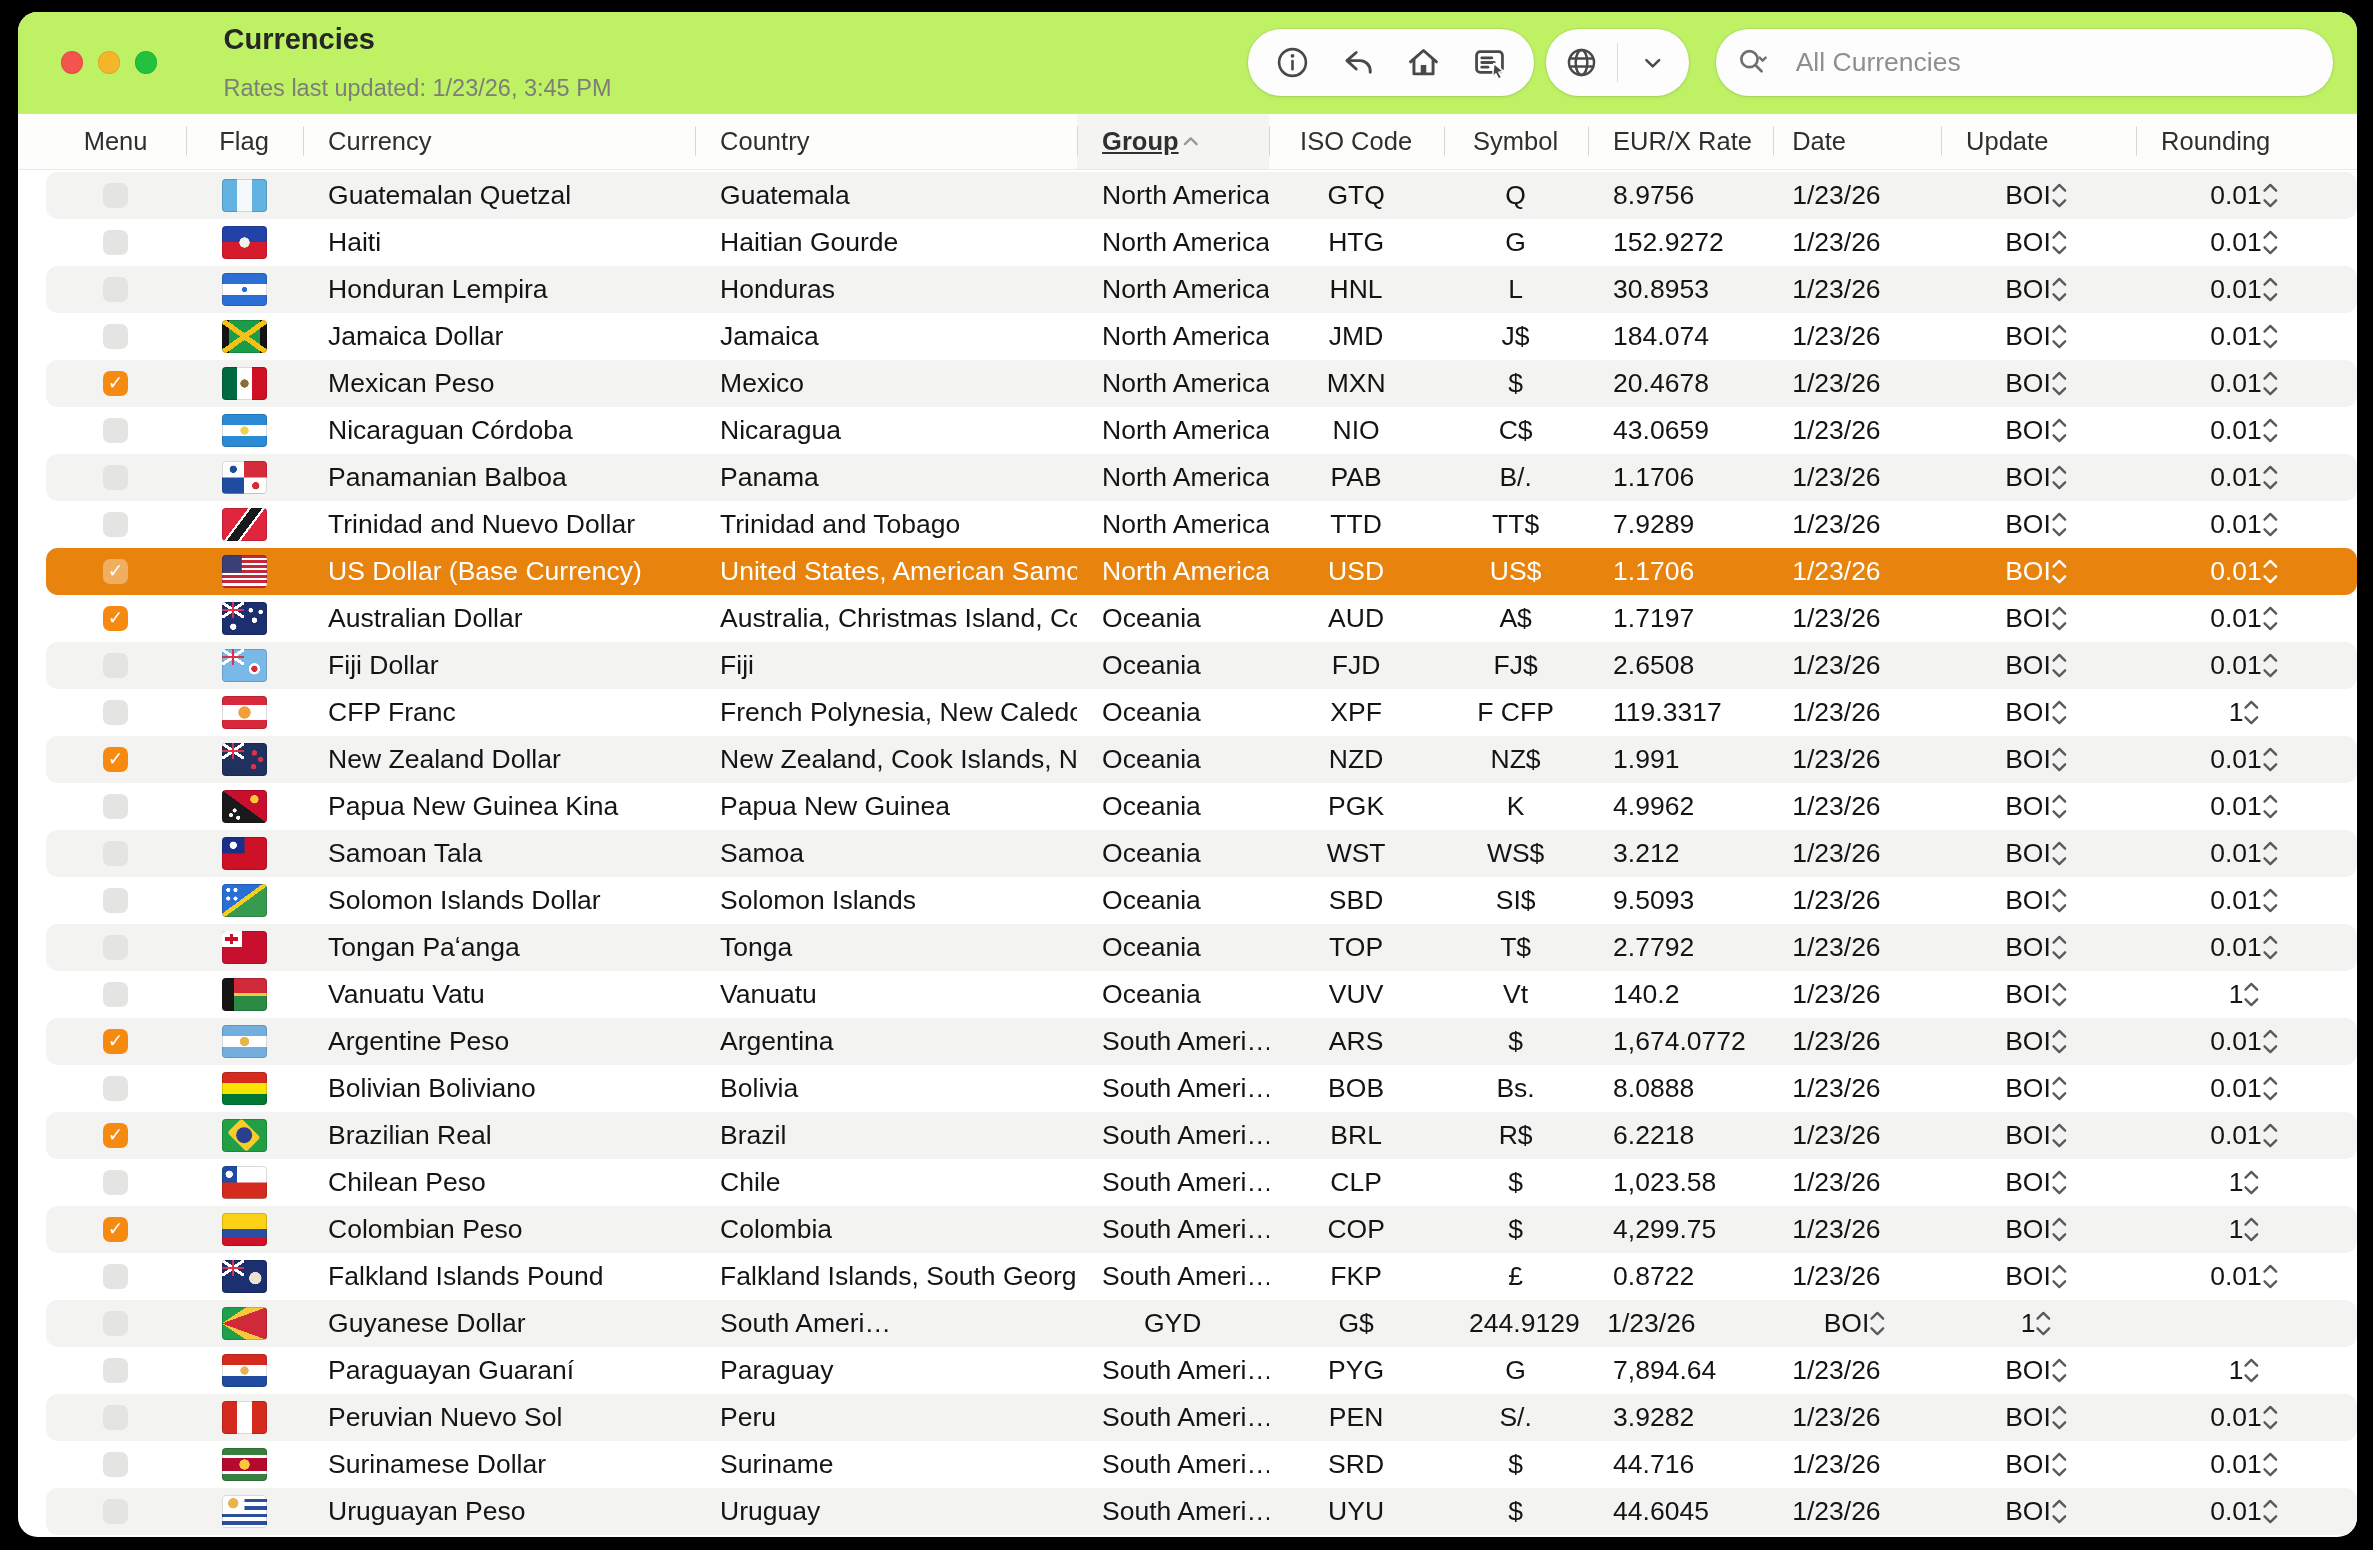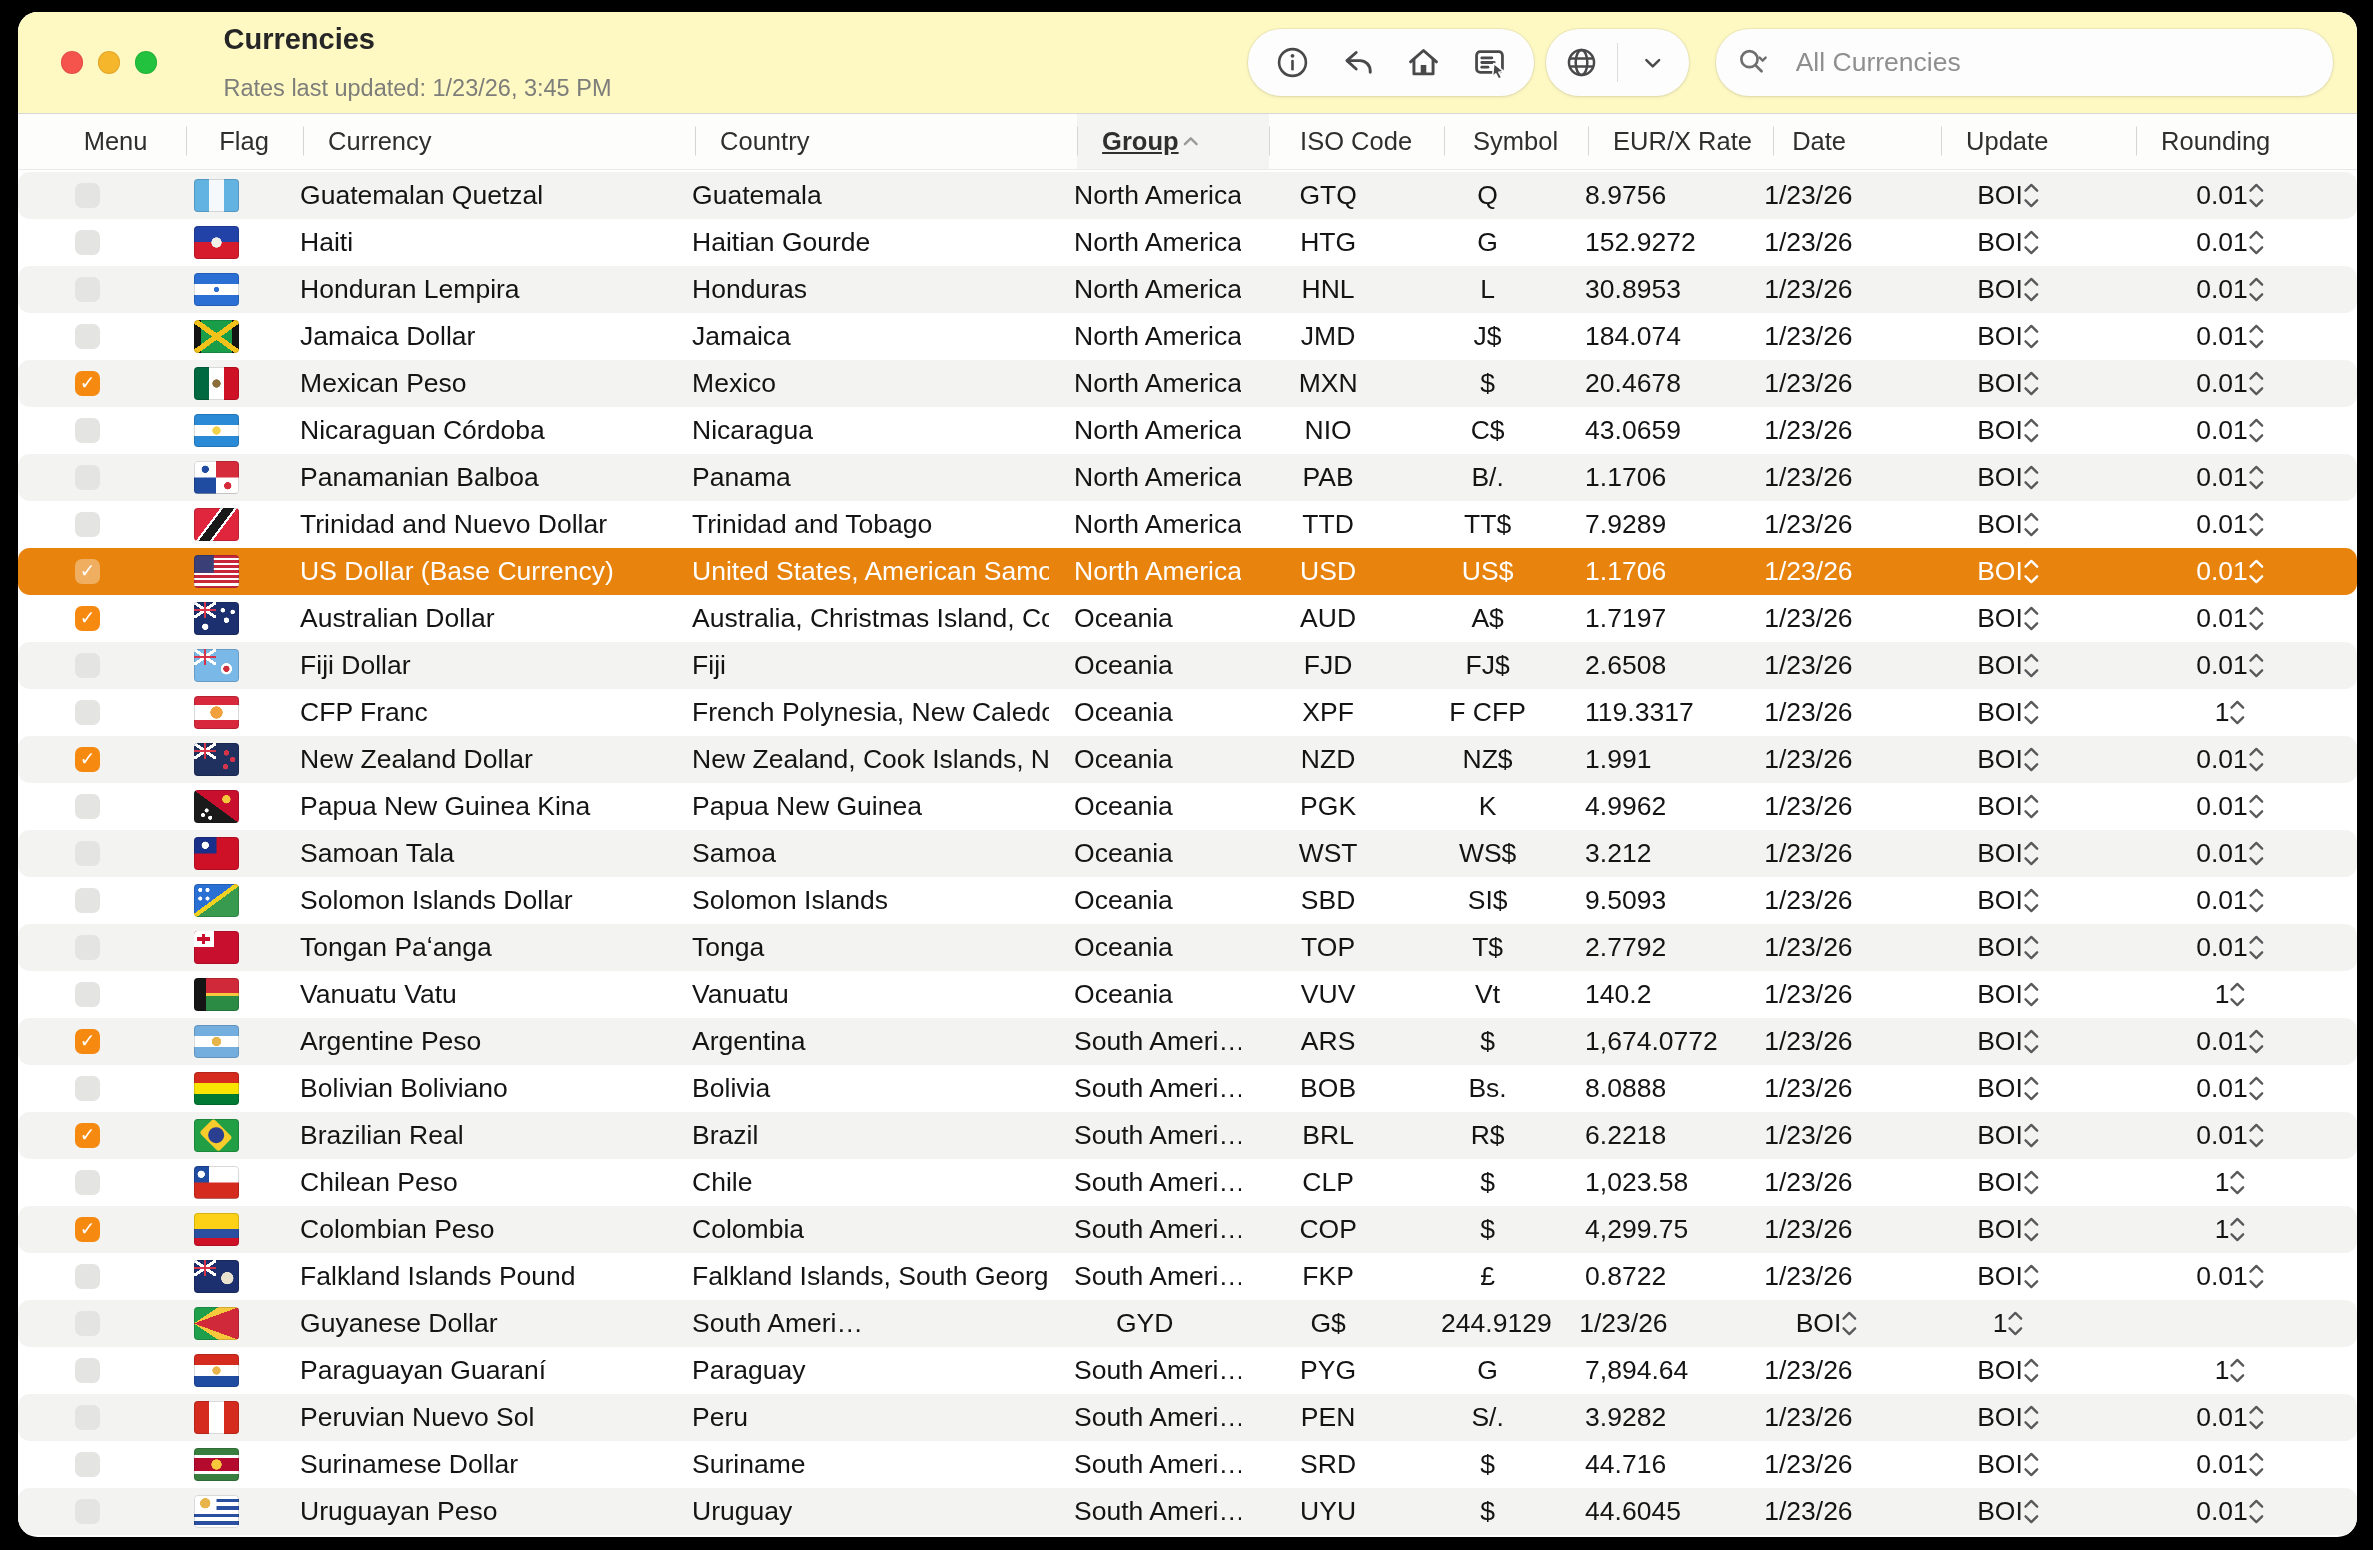--- a/index.html
+++ b/index.html
@@ -1,20 +1,20 @@
 <!DOCTYPE html>
 <html><head>
 <meta charset="utf-8">
 <style>
   html,body{margin:0;padding:0;background:#000;width:2374px;height:1551px;overflow:hidden;
     font-family:"Liberation Sans","DejaVu Sans",sans-serif;}
   .window{position:absolute;left:17.6px;top:11.8px;width:2339px;height:1525px;background:#fff;
     border-radius:19.6px;overflow:hidden;box-shadow:0 29px 88px rgba(0,0,0,.6);}
   
-  .titlebar{height:102px;background:#fef9c3;border-bottom:1px solid #d8d7d5;display:flex;align-items:center;
+  .titlebar{height:102px;background:#bef264;border-bottom:1px solid #d8d7d5;display:flex;align-items:center;
     padding:0 23.5px 0 43px;box-sizing:border-box;}
   .traffic{display:flex;gap:14.7px;align-items:center;}
   .light{width:22.5px;height:22.5px;border-radius:50%;box-shadow:inset 0 0 0 1px rgba(0,0,0,.08);}
   .light.red{background:#f5544d}.light.yellow{background:#f6b62c}.light.green{background:#23c23e}
   .title-block{margin-left:66px;line-height:1.15;}
   .app-title{font-size:29px;font-weight:700;color:#262626;}
   .app-subtitle{font-size:23.5px;color:#7d7d7a;margin-top:19px;}
   .pill{background:#fdfdfd;border-radius:33px;height:67px;box-shadow:0 0 0 1px rgba(0,0,0,.05),0 1px 3.9px rgba(0,0,0,.10);}
   .pill-icons{margin-left:auto;width:286px;display:flex;align-items:center;justify-content:space-around;padding:0 11.8px;box-sizing:border-box;}
   .tb-btn{width:53px;height:53px;display:flex;align-items:center;justify-content:center;color:#49494b;border-radius:11.8px;cursor:default;}
@@ -29,21 +29,21 @@
   .grid{display:grid;grid-template-columns:140px 117px 392px 382px 192px 175px 144px 185px 168px 195px 1fr;}
   .header-row{height:55px;background:#fdfdfc;border-bottom:1px solid #e9e9e7;padding-left:28px;}
   .hcell{position:relative;display:flex;align-items:center;font-size:25.5px;color:#2f2f2f;box-sizing:border-box;}
   .hcell:not(:first-child)::before{content:"";position:absolute;left:0;top:50%;transform:translateY(-50%);
     width:1px;height:29px;background:#d6d6d4;}
   .hc-center{justify-content:center;}
   .hc-left{padding-left:25.5px;}
   .hcell.sorted{font-weight:700;background:#f4f4f2;}
   .hcell.sorted .sortwrap{display:flex;align-items:center;justify-content:flex-start;width:100%;padding-right:21.6px;text-decoration:underline;}
   .rows{padding-top:2px;}
-  .row{height:47px;border-radius:11.8px;}
+  .row{height:47px;border-radius:11.8px;margin-left:28px;}
   .row.stripe{background:#f3f3f2;}
   .row.selected{background:#e8830d;}
   .row.selected .cell{color:#fff;}
   .cell{display:flex;align-items:center;font-size:26.5px;color:#141414;box-sizing:border-box;overflow:hidden;white-space:nowrap;}
   .c-menu,.c-flag,.c-iso,.c-symbol{justify-content:center;}
   .c-currency,.c-country,.c-group,.c-rate{padding-left:25.5px;}
   .c-date{padding-left:19.6px;}
   .c-update,.c-rounding{justify-content:center;padding-left:25.5px;padding-right:29px;}
   .checkbox{width:25.5px;height:25.5px;border-radius:6.9px;background:#e4e4e3;display:flex;align-items:center;justify-content:center;
     font-size:18.6px;font-weight:700;color:#fff;}

